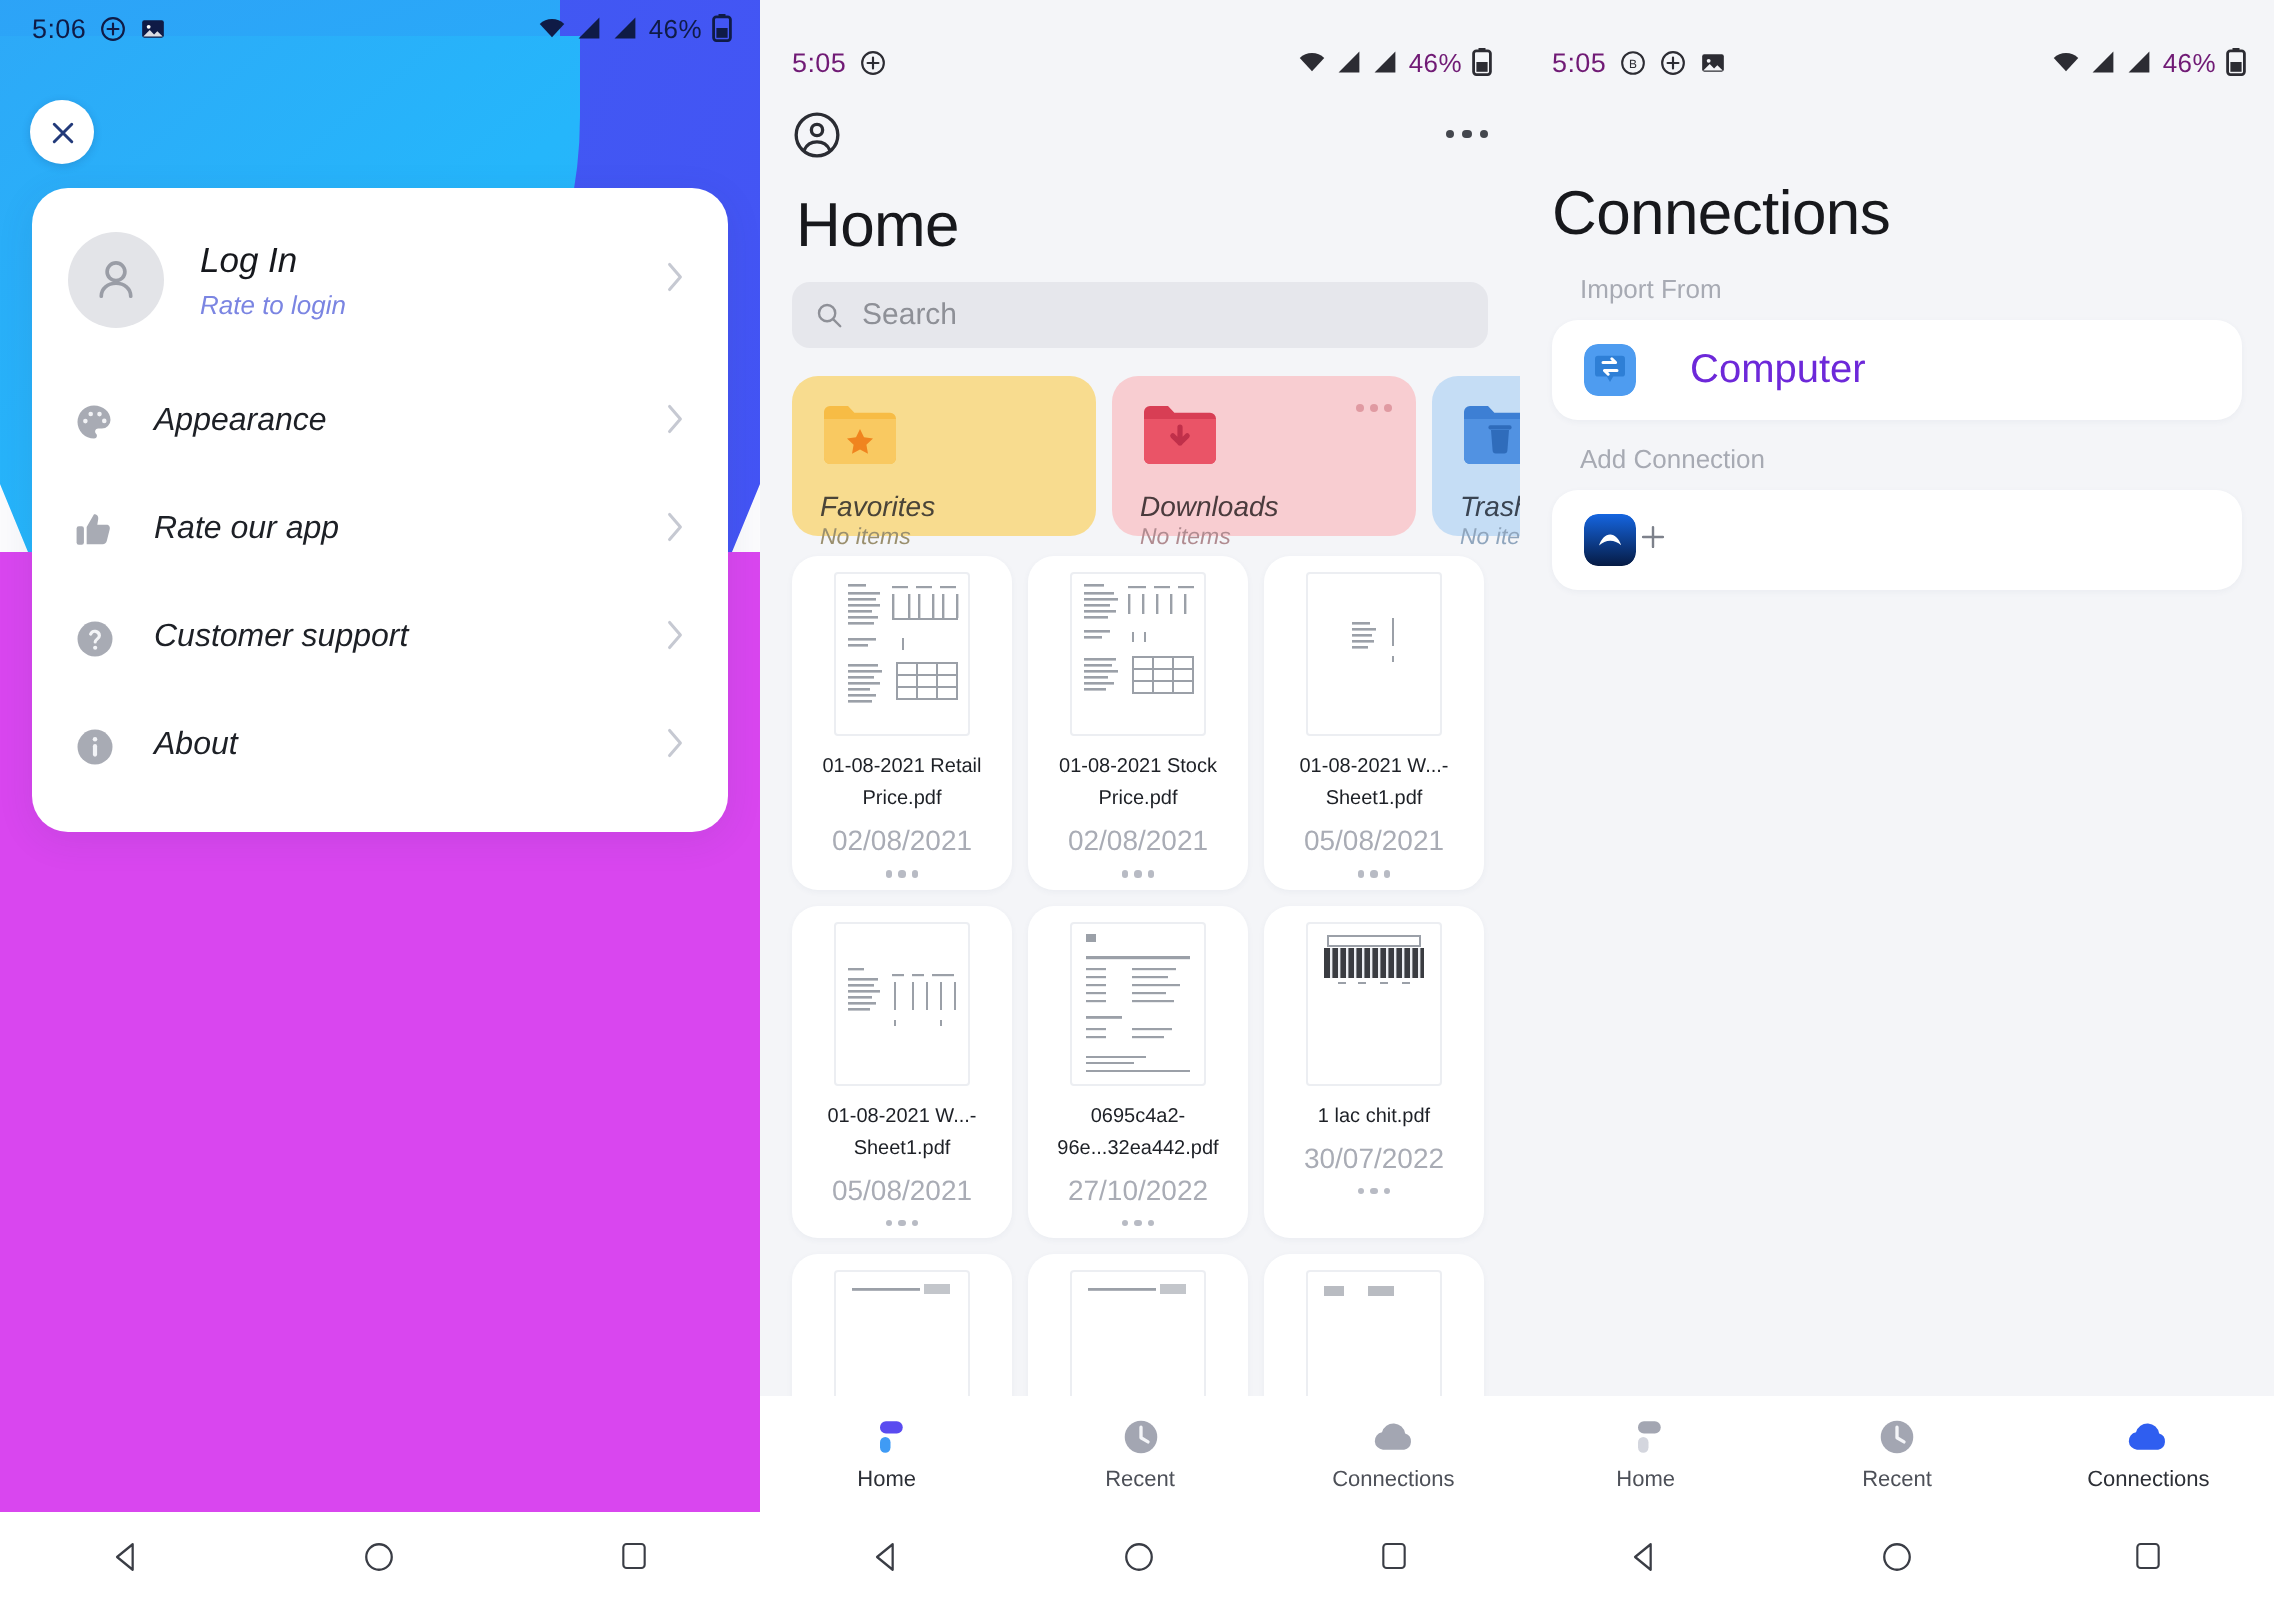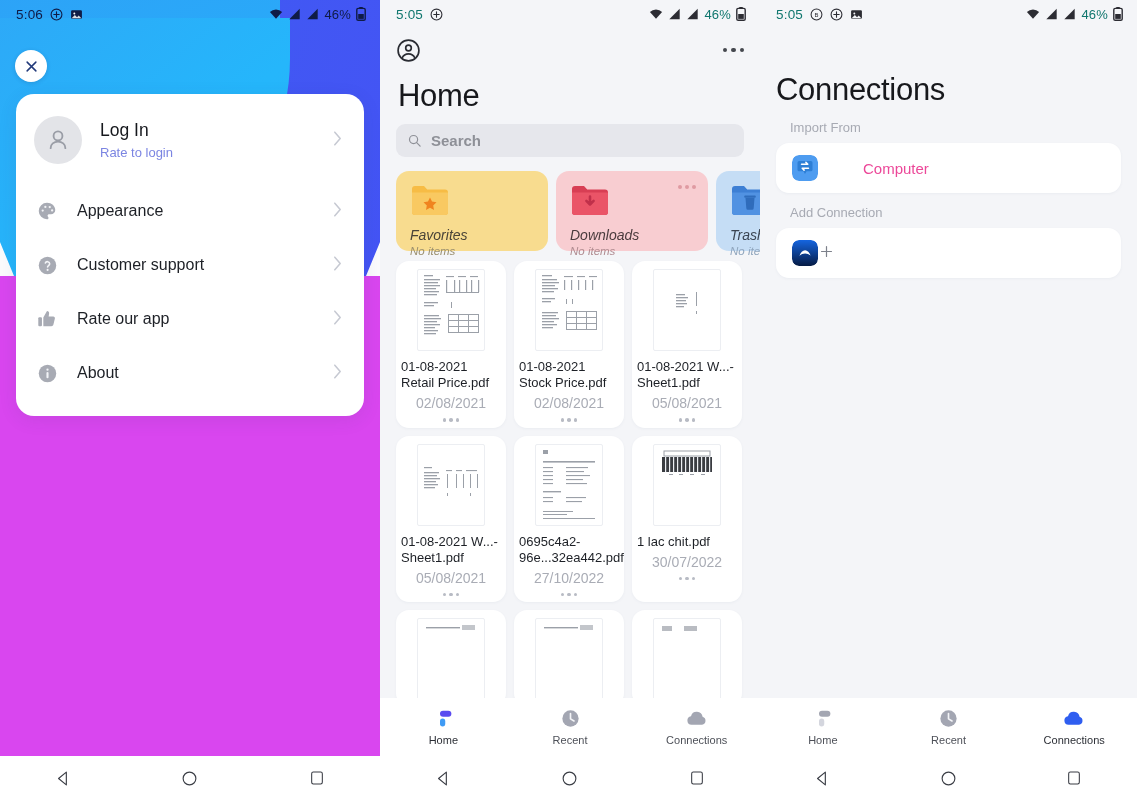--- a/index.html
+++ b/index.html
@@ -20,21 +20,21 @@
   .statusbar{
     position:relative;height:28px;display:flex;align-items:center;
     padding:0 14px 0 16px;box-sizing:border-box;font-size:13.5px;
     color:#1c2340;letter-spacing:.2px;z-index:6;
   }
   .sb-left{display:flex;align-items:center;gap:7px;}
   .sb-right{display:flex;align-items:center;gap:5px;margin-left:auto;}
   .sb-time{font-size:13.5px;font-weight:400;}
   .sb-pct{font-size:13px;}
   .statusbar.light{color:#0d1b3e;}
-  .statusbar.dark{color:#0f766e;}
+  .statusbar.dark{color:#701a75;margin-top:17px;}
   .ico{display:inline-flex;align-items:center;justify-content:center;}
 
   
   .blue-bg{position:absolute;left:0;top:0;width:380px;height:276px;overflow:hidden;}
   .blue-base{position:absolute;inset:0;background:linear-gradient(110deg,#3c5cf0 0%,#4059f2 40%,#4454f5 100%);}
   .blue-wave{position:absolute;left:-40px;top:18px;width:330px;height:300px;
     background:linear-gradient(140deg,#2ea8f7 0%,#25b6fb 55%,#2bb3fa 100%);
     border-radius:0 0 300px 0 / 0 0 260px 0;}
   .blue-wave2{position:absolute;left:-140px;top:-60px;width:420px;height:340px;
     background:linear-gradient(160deg,#2fa2f6 0%,#21b9fc 100%);
@@ -44,21 +44,21 @@
 
   .close-btn{
     position:absolute;left:15px;top:50px;width:32px;height:32px;border-radius:50%;
     background:#ffffff;display:flex;align-items:center;justify-content:center;
     box-shadow:0 1px 4px rgba(20,40,90,.18);z-index:4;cursor:pointer;
   }
   .drawer-card{
     position:absolute;left:16px;top:94px;width:348px;
     background:#ffffff;border-radius:18px;z-index:5;
     box-shadow:0 4px 18px rgba(50,60,110,.10);
-    padding:0 0 16px 0;box-sizing:border-box;
+    padding:0 0 16px 0;box-sizing:border-box;font-style:italic;
   }
   .login-row{display:flex;align-items:center;padding:22px 18px 20px 18px;cursor:pointer;}
   .avatar{
     width:48px;height:48px;border-radius:50%;background:#e3e4e8;
     display:flex;align-items:center;justify-content:center;flex:0 0 48px;
   }
   .login-text{margin-left:18px;flex:1;}
   .login-title{font-size:17.5px;color:#16181d;line-height:21px;font-weight:400;}
   .login-sub{font-size:13px;color:#7b85e2;margin-top:4px;}
   .chev{color:#c6c9d2;font-size:18px;line-height:1;padding-right:4px;}
@@ -66,21 +66,21 @@
   .menu-ico{width:26px;height:26px;display:flex;align-items:center;justify-content:center;flex:0 0 26px;}
   .menu-label{margin-left:17px;flex:1;font-size:16px;color:#1d2026;}
 
   
   .mid-top{display:flex;align-items:center;padding:8px 16px 0 16px;height:36px;box-sizing:border-box;}
   .dots-btn{margin-left:auto;display:flex;gap:4px;align-items:center;cursor:pointer;}
   .dot{width:4.5px;height:4.5px;border-radius:50%;background:#44474e;}
   .page-title{font-size:31px;color:#17181c;font-weight:400;padding:14px 0 0 18px;letter-spacing:-.3px;}
   .searchbar{
     margin:10px 16px 0 16px;height:33px;border-radius:9px;background:#e6e7ec;
-    display:flex;align-items:center;padding:0 11px;box-sizing:border-box;cursor:text;font-weight:bold;
+    display:flex;align-items:center;padding:0 11px;box-sizing:border-box;cursor:text;
   }
   .search-ph{font-size:15px;color:#8e9097;margin-left:9px;}
 
   .folders{display:flex;gap:8px;padding:14px 0 0 16px;}
   .folder{
     width:152px;height:80px;border-radius:13px;position:relative;
     padding:12px 12px 0 14px;box-sizing:border-box;cursor:pointer;flex:0 0 152px;font-style:italic;
   }
   .folder .f-dots{position:absolute;right:12px;top:14px;display:flex;gap:3px;}
   .folder .f-dots i{width:4px;height:4px;border-radius:50%;display:block;}
@@ -88,36 +88,36 @@
   .f-sub{font-size:11.5px;margin-top:2px;}
 
   .filegrid{display:flex;flex-wrap:wrap;gap:8px;padding:10px 0 0 16px;width:364px;}
   .filecard{
     width:110px;background:#ffffff;border-radius:13px;flex:0 0 110px;
     display:flex;flex-direction:column;align-items:center;padding:8px 0 6px 0;
     box-sizing:border-box;cursor:pointer;box-shadow:0 1px 3px rgba(60,70,110,.05);
   }
   .thumb{width:66px;height:80px;background:#fff;border:1px solid #eceef2;
     border-radius:2px;overflow:hidden;position:relative;}
-  .fname{font-size:13px;color:#1d2026;text-align:left;line-height:16px;margin-top:8px;width:100px;}
+  .fname{font-size:10px;color:#1d2026;text-align:center;line-height:16px;margin-top:8px;width:100px;}
   .fdate{font-size:14px;color:#a9acb5;margin-top:4px;}
   .fdots{display:flex;gap:3px;margin-top:7px;}
   .fdots i{width:3.5px;height:3.5px;border-radius:50%;background:#b8bbc4;display:block;}
 
   
   .conn-title{font-size:31px;color:#17181c;padding:44px 0 0 16px;letter-spacing:-.3px;}
   .sec-label{font-size:13px;color:#a7aab3;padding:12px 0 0 30px;}
   .conn-card{
     margin:8px 16px 0 16px;background:#ffffff;border-radius:13px;height:50px;
     display:flex;align-items:center;padding:0 16px;box-sizing:border-box;cursor:pointer;
     box-shadow:0 1px 3px rgba(60,70,110,.05);
   }
   .conn-ico{width:26px;height:26px;border-radius:7px;display:flex;align-items:center;
     justify-content:center;flex:0 0 26px;overflow:hidden;}
-  .conn-name{font-size:15px;color:#ec4899;margin-left:45px;flex:1;}
+  .conn-name{font-size:20px;color:#6d28d9;margin-left:27px;flex:1;}
   .plus{font-size:20px;color:#7d818b;line-height:1;font-weight:300;}
 
   
   .bottomnav{
     position:absolute;left:0;bottom:44px;width:100%;height:58px;background:#ffffff;
     display:flex;align-items:center;z-index:8;
   }
   .navitem{flex:1;display:flex;flex-direction:column;align-items:center;gap:5px;cursor:pointer;}
   .navlabel{font-size:11px;color:#4d5058;}
   .sysnav{
@@ -224,42 +224,42 @@
         <span class="menu-label">Appearance</span>
         <span class="chev">
           <svg width="9" height="15" viewBox="0 0 10 16">
               <path d="M2 1l6 7-6 7" fill="none" stroke="#c6c9d2" stroke-width="1.7" stroke-linecap="round" stroke-linejoin="round"></path>
             </svg>
         </span>
       </div>
 
       <div class="menu-row">
         <span class="menu-ico">
+          <svg width="22" height="22" viewBox="0 0 24 24">
+              <rect x="2.5" y="10" width="4" height="10" rx="1.2" fill="#a8abb4"></rect>
+              <path d="M8 10.4 12 3.4c1.6 0 2.5 1 2.3 2.6l-.5 3.2h5c1.3 0 2.1 1.1 1.8 2.3l-1.6 6.4c-.3 1.2-1.1 1.9-2.3 1.9H8z" fill="#a8abb4"></path>
+            </svg>
+        </span>
+        <span class="menu-label">Rate our app</span>
+        <span class="chev">
+          <svg width="9" height="15" viewBox="0 0 10 16">
+              <path d="M2 1l6 7-6 7" fill="none" stroke="#c6c9d2" stroke-width="1.7" stroke-linecap="round" stroke-linejoin="round"></path>
+            </svg>
+        </span>
+      </div>
+
+      <div class="menu-row">
+        <span class="menu-ico">
           <svg width="21" height="21" viewBox="0 0 24 24">
               <circle cx="12" cy="12" r="10" fill="#a8abb4"></circle>
               <path d="M9.5 9.2a2.6 2.6 0 0 1 5 .9c0 1.8-2.4 2.1-2.4 3.6" fill="none" stroke="#f3f4f7" stroke-width="1.8" stroke-linecap="round"></path>
               <circle cx="12.1" cy="17" r="1.2" fill="#f3f4f7"></circle>
             </svg>
         </span>
         <span class="menu-label">Customer support</span>
-        <span class="chev">
-          <svg width="9" height="15" viewBox="0 0 10 16">
-              <path d="M2 1l6 7-6 7" fill="none" stroke="#c6c9d2" stroke-width="1.7" stroke-linecap="round" stroke-linejoin="round"></path>
-            </svg>
-        </span>
-      </div>
-
-      <div class="menu-row">
-        <span class="menu-ico">
-          <svg width="22" height="22" viewBox="0 0 24 24">
-              <rect x="2.5" y="10" width="4" height="10" rx="1.2" fill="#a8abb4"></rect>
-              <path d="M8 10.4 12 3.4c1.6 0 2.5 1 2.3 2.6l-.5 3.2h5c1.3 0 2.1 1.1 1.8 2.3l-1.6 6.4c-.3 1.2-1.1 1.9-2.3 1.9H8z" fill="#a8abb4"></path>
-            </svg>
-        </span>
-        <span class="menu-label">Rate our app</span>
         <span class="chev">
           <svg width="9" height="15" viewBox="0 0 10 16">
               <path d="M2 1l6 7-6 7" fill="none" stroke="#c6c9d2" stroke-width="1.7" stroke-linecap="round" stroke-linejoin="round"></path>
             </svg>
         </span>
       </div>
 
       <div class="menu-row">
         <span class="menu-ico">
           <svg width="21" height="21" viewBox="0 0 24 24">

